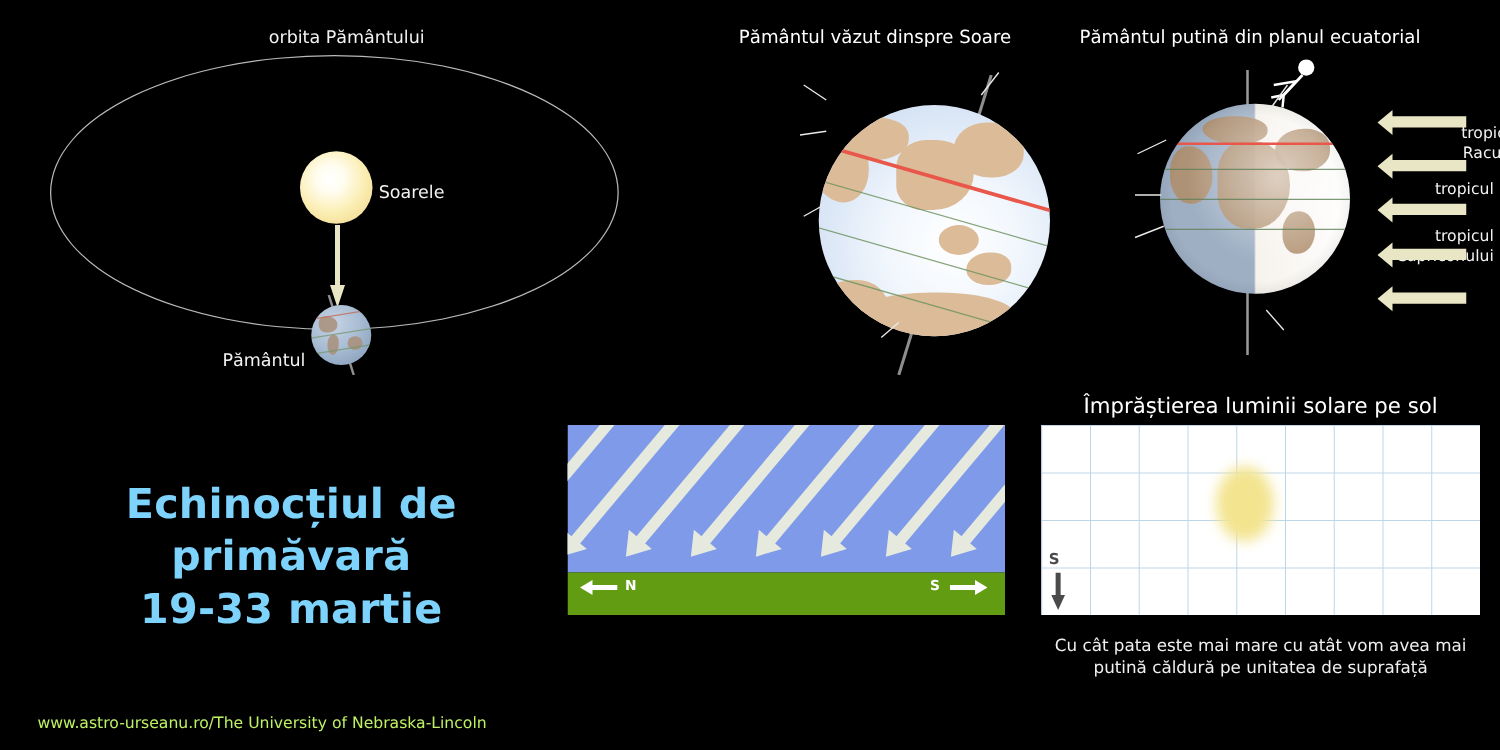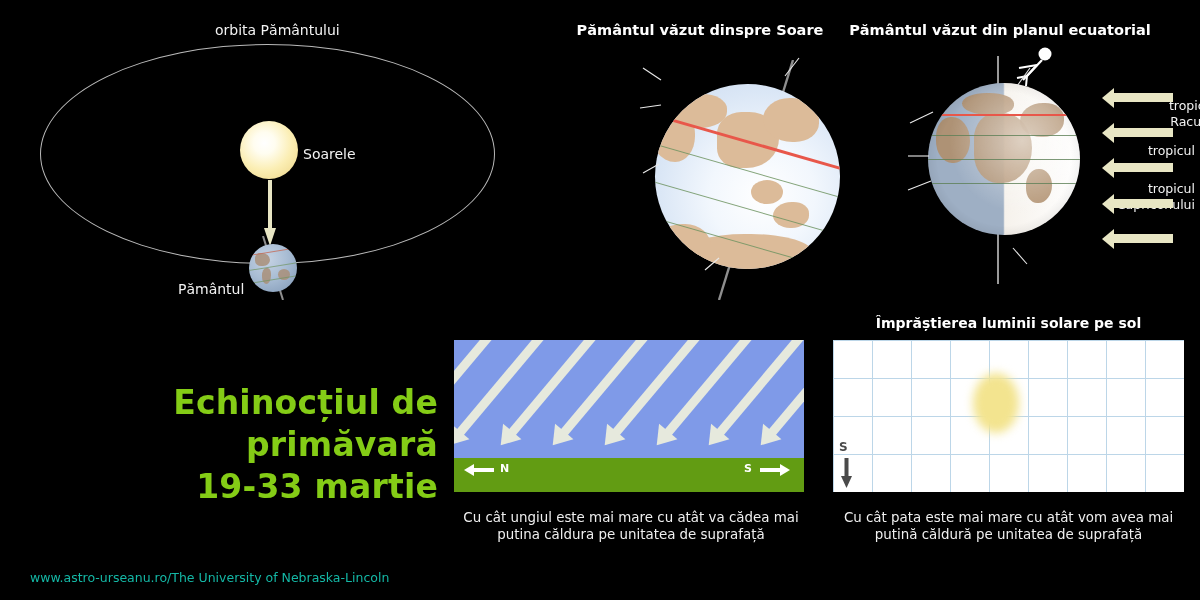--- a/index.html
+++ b/index.html
@@ -1,20 +1,20 @@
 <!DOCTYPE html>
 <html><head>
 <meta charset="utf-8">
 <style>
   html,body{margin:0;padding:0;background:#000;}
   body{width:1200px;height:600px;overflow:hidden;font-family:"DejaVu Sans",sans-serif;}
   #stage{position:relative;width:1044px;height:600px;background:#000;color:#fff;padding-left:12px;}
 
   .lbl{position:absolute;color:#f2f2f2;font-family:"DejaVu Sans",sans-serif;}
-  .panel-title{position:absolute;font-weight:bold;color:#ffffff;text-align:center;
+  .panel-title{position:absolute;font-weight:normal;color:#ffffff;text-align:center;
                font-family:"DejaVu Sans",sans-serif;}
   .caption{position:absolute;text-align:center;color:#efefef;line-height:1.25;
            font-family:"DejaVu Sans",sans-serif;}
 
   
   #orbit-panel{position:absolute;left:0;top:0;width:520px;height:320px;}
   #orbit-ellipse{position:absolute;left:40px;top:44px;width:455px;height:220px;
      border:1.4px solid #b9b9b9;border-radius:50%;box-sizing:border-box;}
   #orbit-label{left:215px;top:22px;font-size:14px;}
   #sun-body{position:absolute;left:240px;top:121px;width:58px;height:58px;border-radius:50%;
@@ -74,27 +74,27 @@
   
   #spot-panel{position:absolute;left:833px;top:340px;width:351px;height:152px;background:#fff;overflow:hidden;}
   #spot-grid{position:absolute;inset:0;
      background-image:linear-gradient(to right,#bcd6e8 1px,transparent 1px),
                       linear-gradient(to bottom,#bcd6e8 1px,transparent 1px);
      background-size:39px 38px;background-position:0 0;}
   #spot-blob{position:absolute;left:140px;top:33px;width:46px;height:60px;border-radius:50%;
      background:#f3e48f;filter:blur(5px);}
   #spot-s{position:absolute;left:6px;top:100px;color:#4a4a4a;font-weight:bold;font-size:12px;}
   #spot-arrow{position:absolute;left:8px;top:118px;width:11px;height:30px;}
-  #title-spot{left:830px;top:315px;width:357px;font-size:14px;}
+  #title-spot{left:830px;top:315px;width:357px;font-size:17px;}
   #caption-spot{left:826px;top:510px;width:365px;font-size:13.4px;}
 
   
-  #headline{position:absolute;left:28px;top:382px;width:410px;text-align:right;
-     font-weight:bold;font-size:33px;line-height:1.28;color:#84cc16;letter-spacing:.2px;}
-  #footer{position:absolute;left:30px;top:570px;font-size:12.5px;color:#14b8a6;}
+  #headline{position:absolute;left:28px;top:382px;width:410px;text-align:center;
+     font-weight:bold;font-size:33px;line-height:1.28;color:#7dd3fc;letter-spacing:.2px;}
+  #footer{position:absolute;left:30px;top:570px;font-size:12.5px;color:#bef264;}
 
   .leader{position:absolute;stroke:#e9e9e9;stroke-width:1.1;fill:none;}
 </style>
 </head>
 <body>
 
 <div id="stage">
 
   <div id="orbit-panel">
     <div id="orbit-ellipse"></div>
@@ -163,21 +163,21 @@
     </div>
     <div class="lbl" style="left:556px;top:125px;width:84px;text-align:right;font-size:12.5px;">
       <span>tropicul</span>
     </div>
     <div class="lbl" style="left:548px;top:163px;width:92px;text-align:right;font-size:12.5px;line-height:1.25;">
       <span>tropicul Capriconului</span>
     </div>
 
   </div>
 
-  <div class="panel-title" id="title-eqview">Pământul văzut din planul ecuatorial</div>
+  <div class="panel-title" id="title-eqview">Pământul putină din planul ecuatorial</div>
 
   <div id="globe-eq-panel">
 
     <div id="axis2"></div>
 
     <div class="globe" id="globe2">
       <div class="land" style="left:34px;top:10px;width:52px;height:22px;border-radius:50% 50% 45% 55%;"></div>
       <div class="land" style="left:8px;top:34px;width:34px;height:46px;border-radius:45% 55% 50% 50%;"></div>
       <div class="land" style="left:46px;top:30px;width:58px;height:70px;border-radius:40% 55% 55% 45%;"></div>
       <div class="land" style="left:92px;top:20px;width:44px;height:34px;border-radius:55% 45% 50% 50%;"></div>
@@ -236,21 +236,20 @@
     </svg>
     <div class="dirmark" style="left:46px;top:122px;">N</div>
 
     <div class="dirmark" style="left:290px;top:122px;">S</div>
     <svg style="position:absolute;left:306px;top:124px;width:30px;height:12px;">
       <rect x="0" y="4" width="22" height="4" fill="#ffffff"></rect>
       <polygon points="20,0 20,12 30,6" fill="#ffffff"></polygon>
     </svg>
   </div>
 
-  <div class="caption" id="caption-angle">Cu cât ungiul este mai mare cu atât va cădea mai putina căldura pe unitatea de suprafață</div>
 
   <div class="panel-title" id="title-spot">Împrăștierea luminii solare pe sol</div>
 
   <div id="spot-panel">
     <div id="spot-grid"></div>
     <div id="spot-blob"></div>
     <div id="spot-s">S</div>
     <svg id="spot-arrow" viewBox="0 0 11 30">
       <rect x="3.5" y="0" width="4" height="20" fill="#4a4a4a"></rect>
       <polygon points="0,18 11,18 5.5,30" fill="#4a4a4a"></polygon>

